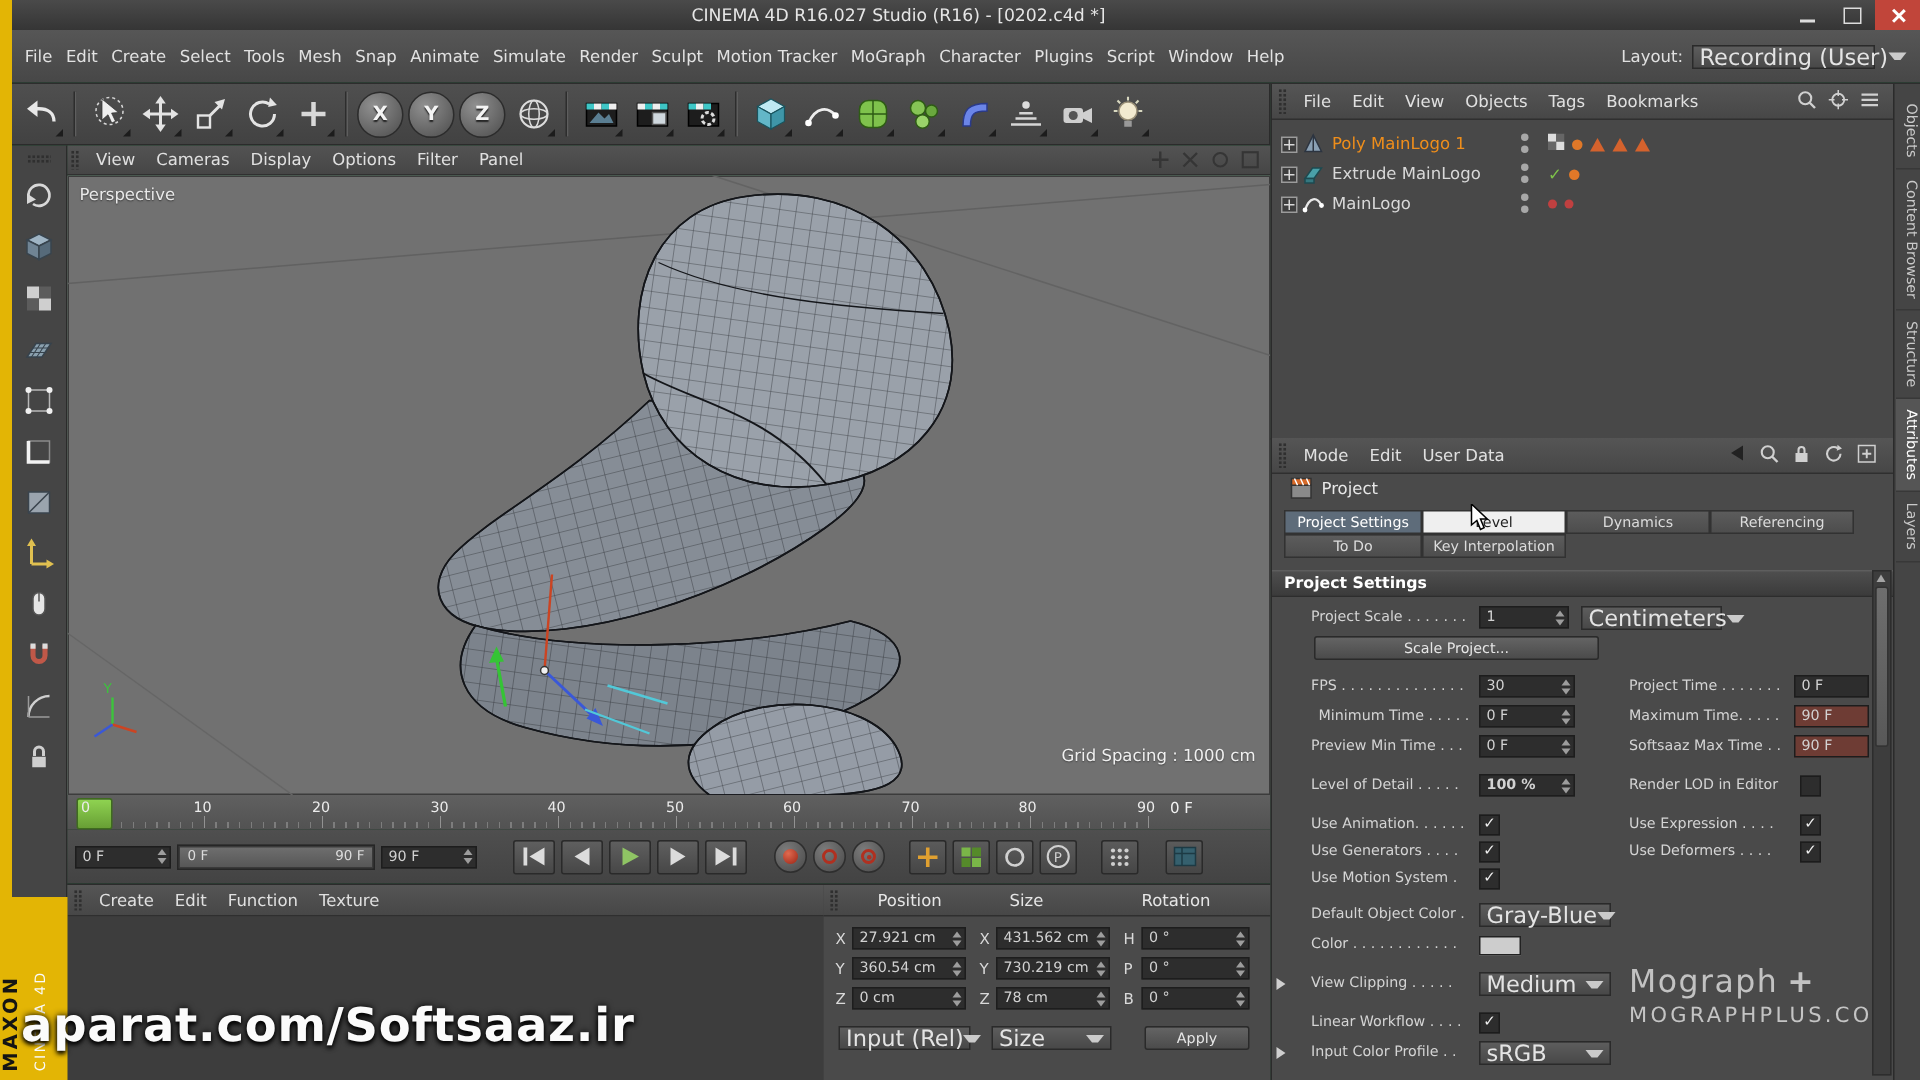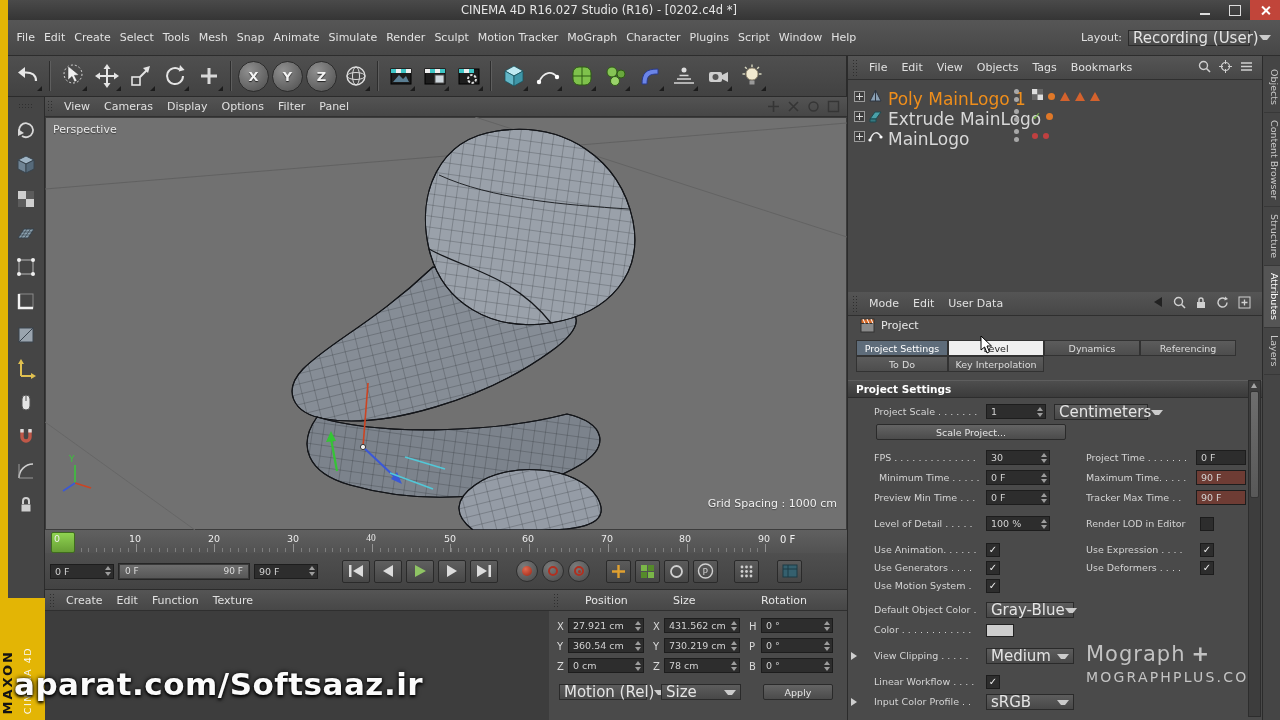--- a/index.html
+++ b/index.html
@@ -97,21 +97,21 @@
   .co-label{position:absolute;font-size:10px;color:#dadada;}
   .co-hdr{position:absolute;top:4px;font-size:11px;color:#e6e6e6;}
   
   #object-manager{left:847px;top:56px;width:415px;height:236px;background:#474747;border-left:1px solid #2b2b2b;
                   border-bottom:1px solid #2b2b2b;}
   .om-list{position:absolute;top:24px;left:0;right:0;bottom:0;background:#484848;}
   .om-row{position:absolute;left:0;width:100%;height:20px;}
   .om-expand{position:absolute;left:6px;top:5px;width:9px;height:9px;border:1px solid #9b9b9b;background:#3d3d3d;}
   .om-expand::before{content:"";position:absolute;left:1px;top:3.5px;width:7px;height:1.5px;background:#d8d8d8;}
   .om-expand::after{content:"";position:absolute;left:3.5px;top:1px;width:1.5px;height:7px;background:#d8d8d8;}
-  .om-name{position:absolute;left:40px;top:3px;font-size:17px;color:#d8d8d8;white-space:nowrap;}
+  .om-name{position:absolute;left:40px;top:3px;font-size:11px;color:#d8d8d8;white-space:nowrap;}
   .om-name.selected{color:#ef8e1b;}
   .om-icon{position:absolute;left:20px;top:2px;}
   .om-dots{position:absolute;left:166px;top:3px;display:flex;flex-direction:column;gap:3px;}
   .om-dots i{width:5px;height:5px;border-radius:50%;background:#a8a8a8;display:block;}
   .om-tags{position:absolute;left:184px;top:3px;display:flex;gap:5px;align-items:center;height:14px;}
   .tag-tri{width:0;height:0;border-left:5px solid transparent;border-right:5px solid transparent;border-bottom:9px solid #d4622d;}
   .tag-dot-o{width:7px;height:7px;border-radius:50%;background:#e07828;}
   .tag-dot-r{width:6px;height:6px;border-radius:50%;background:#c04040;}
   .tag-check{color:#7ec24a;font-size:11px;font-weight:bold;}
   
@@ -508,21 +508,21 @@
   </div>
 
   <div class="abs" id="timeline">
     <div class="tick-minor"></div>
     <div class="tick-major"></div>
     <div id="playhead"></div>
     <span class="tick-label" style="left:12px;">0</span>
     <span class="tick-label" style="left:90px;">10</span>
     <span class="tick-label" style="left:169px;">20</span>
     <span class="tick-label" style="left:248px;">30</span>
-    <span class="tick-label" style="left:326px;font-family:Liberation Serif, serif;">40</span>
+    <span class="tick-label" style="left:326px;">40</span>
     <span class="tick-label" style="left:405px;">50</span>
     <span class="tick-label" style="left:483px;">60</span>
     <span class="tick-label" style="left:562px;">70</span>
     <span class="tick-label" style="left:640px;">80</span>
     <span class="tick-label" style="left:719px;">90</span>
     <span id="tl-frame">0 F</span>
   </div>
 
   <div class="abs" id="transport">
     <span class="fld" style="width:64px;">
@@ -714,21 +714,21 @@
       </span>
     <span class="co-label" style="left:200px;top:71px;">B</span>
     <span class="fld abs" style="left:212px;top:68px;width:72px;">
         <span class="val">0 °</span>
         <span class="step">
           <i class="up"></i>
           <i class="dn"></i>
         </span>
       </span>
     <span class="dd abs" style="left:10px;top:94px;width:88px;">
-        <span>Motion (Rel)</span>
+        <span>Input (Rel)</span>
         <span class="arr"></span>
       </span>
     <span class="dd abs" style="left:112px;top:94px;width:80px;">
         <span>Size</span>
         <span class="arr"></span>
       </span>
     <span class="btn abs" style="left:214px;top:94px;width:70px;text-align:right;">Apply</span>
   </div>
 
   <div class="abs" id="object-manager">
@@ -912,28 +912,28 @@
     </div>
     <div class="am-row" style="top:198px;">
       <span class="am-label" style="left:26px;width:110px;">Preview Min Time . . .</span>
       <span class="fld" style="left:138px;width:64px;">
           <span class="val">0 F</span>
           <span class="step">
             <i class="up"></i>
             <i class="dn"></i>
           </span>
         </span>
-      <span class="am-label" style="left:238px;width:108px;">Tracker Max Time . .</span>
+      <span class="am-label" style="left:238px;width:108px;">Softsaaz Max Time . .</span>
       <span class="fld hot" style="left:348px;width:50px;">
           <span class="val">90 F</span>
         </span>
     </div>
     <div class="am-row" style="top:224px;">
       <span class="am-label" style="left:26px;width:110px;">Level of Detail . . . . .</span>
-      <span class="fld" style="left:138px;width:64px;">
+      <span class="fld" style="left:138px;width:64px;font-weight:bold;">
           <span class="val">100 %</span>
           <span class="step">
             <i class="up"></i>
             <i class="dn"></i>
           </span>
         </span>
       <span class="am-label" style="left:238px;width:108px;">Render LOD in Editor</span>
       <span class="chk" style="left:352px;"></span>
     </div>
     <div class="am-row" style="top:250px;">

